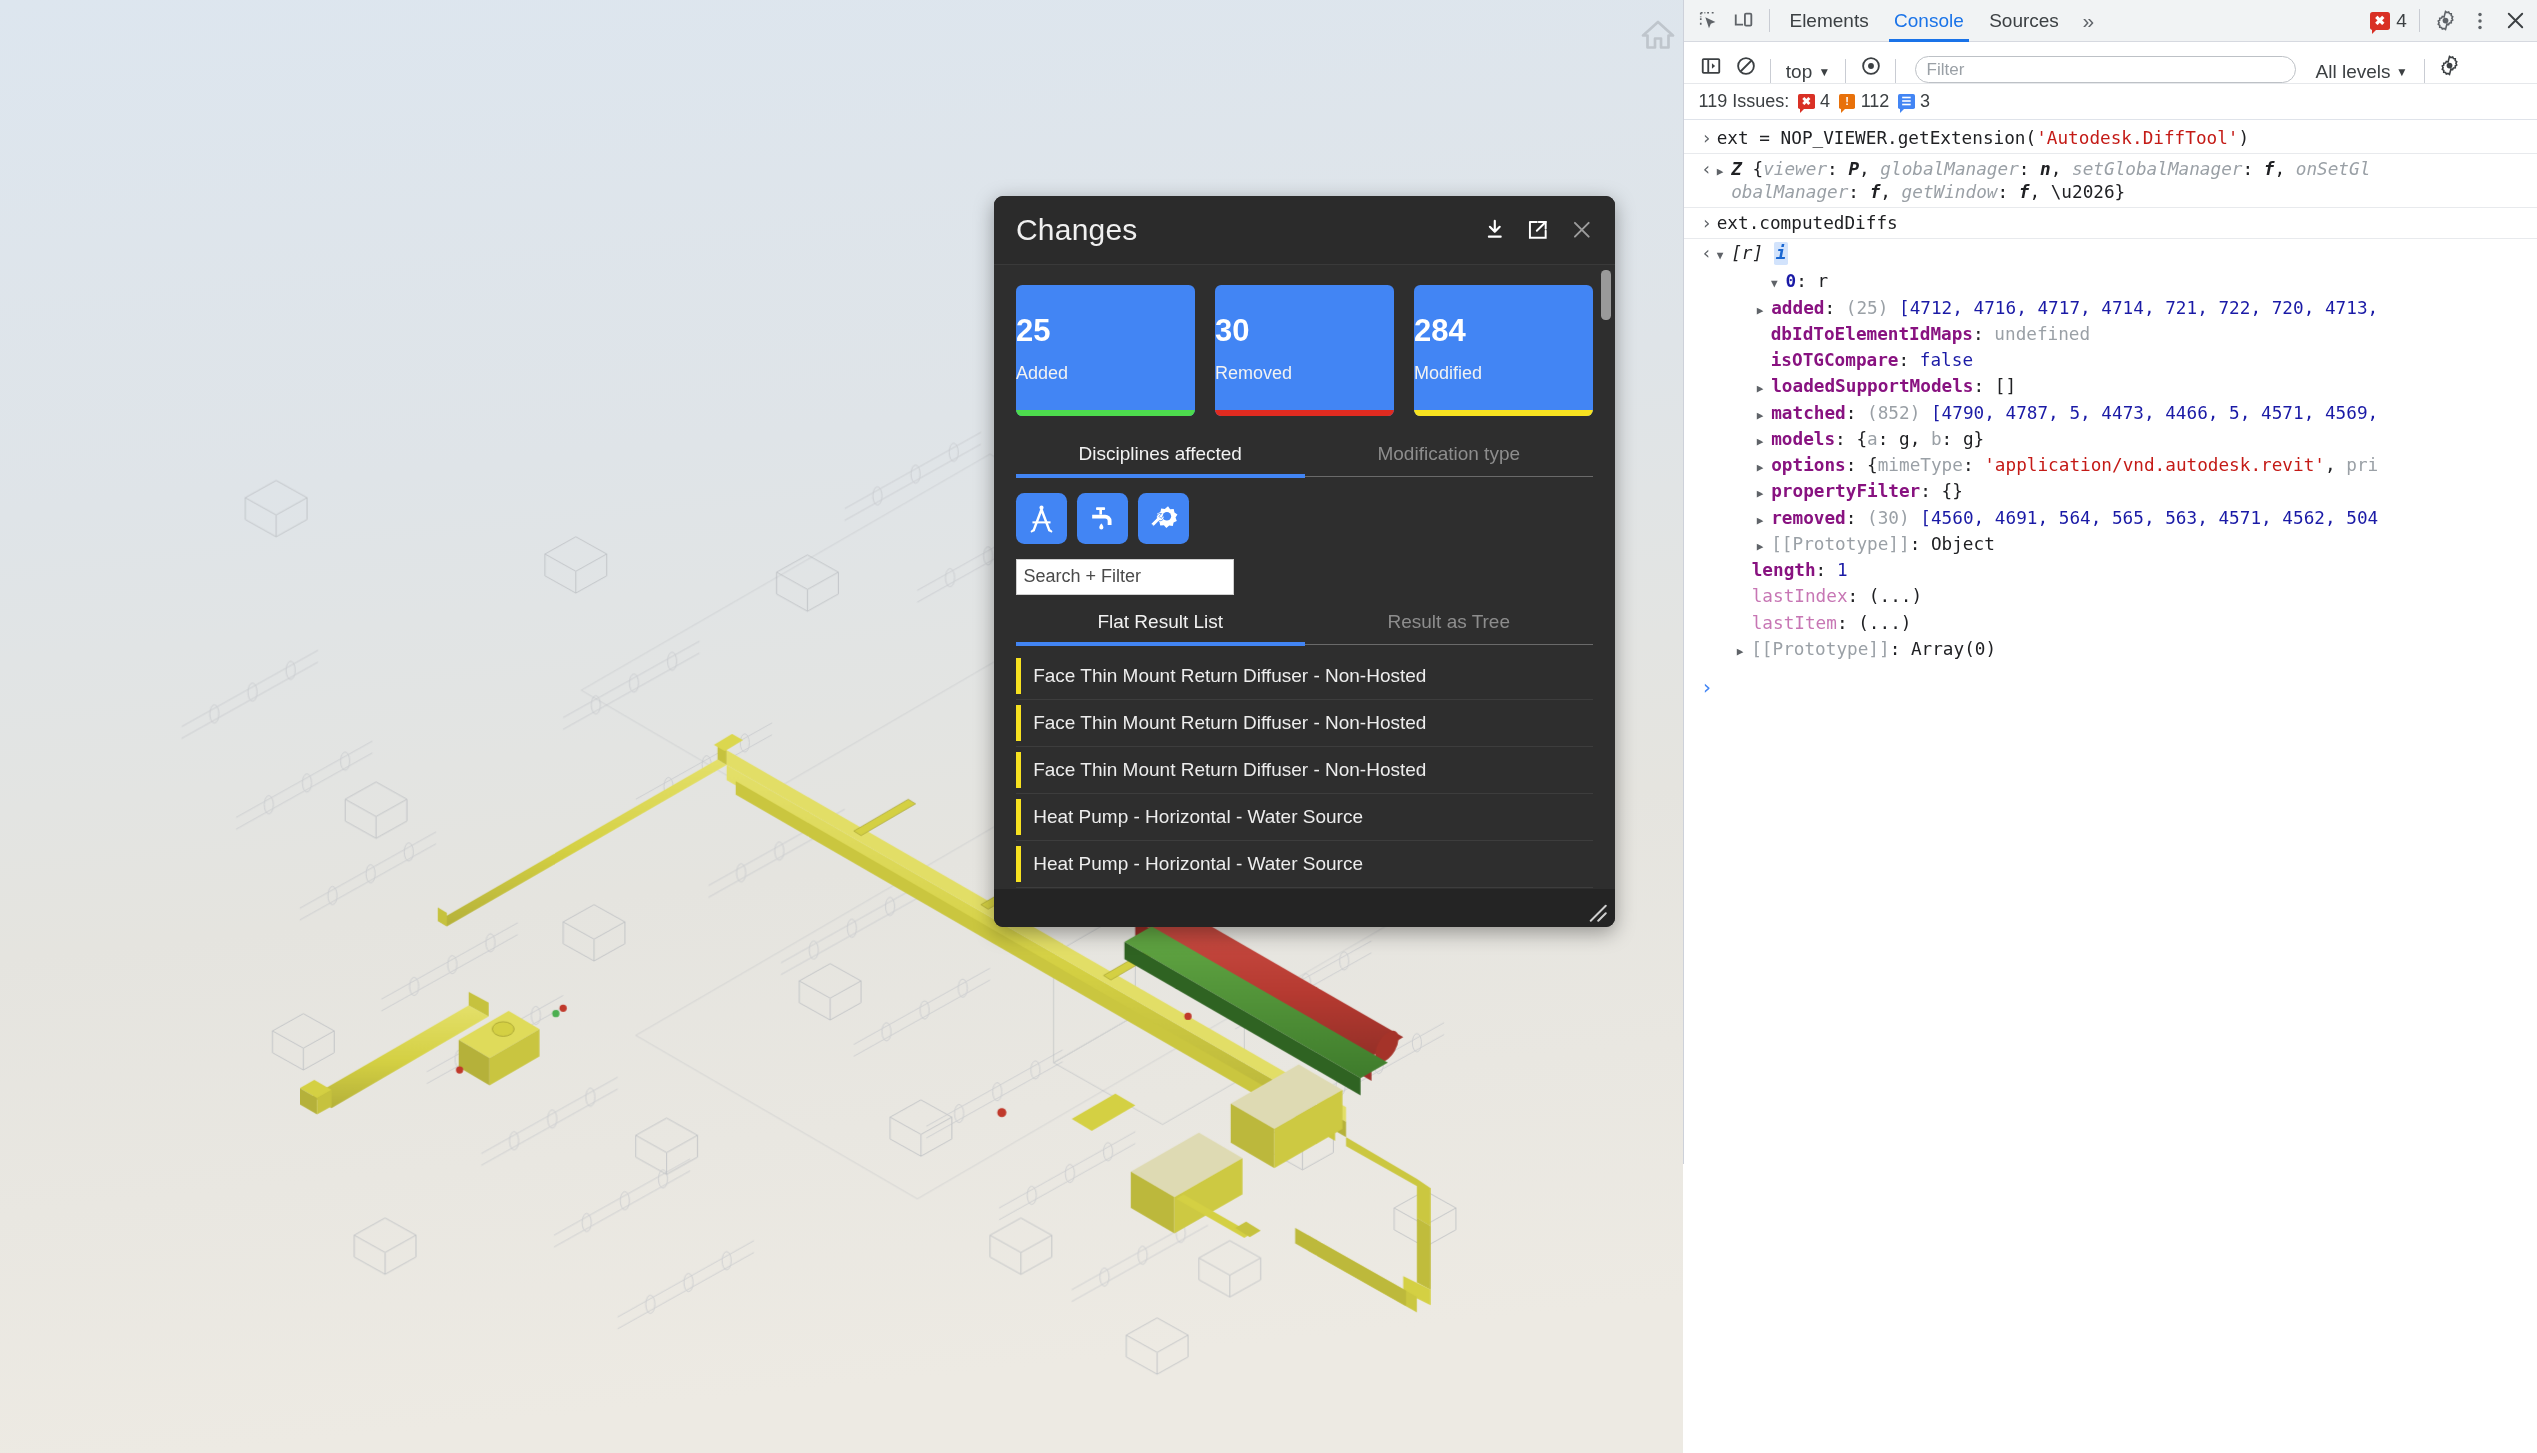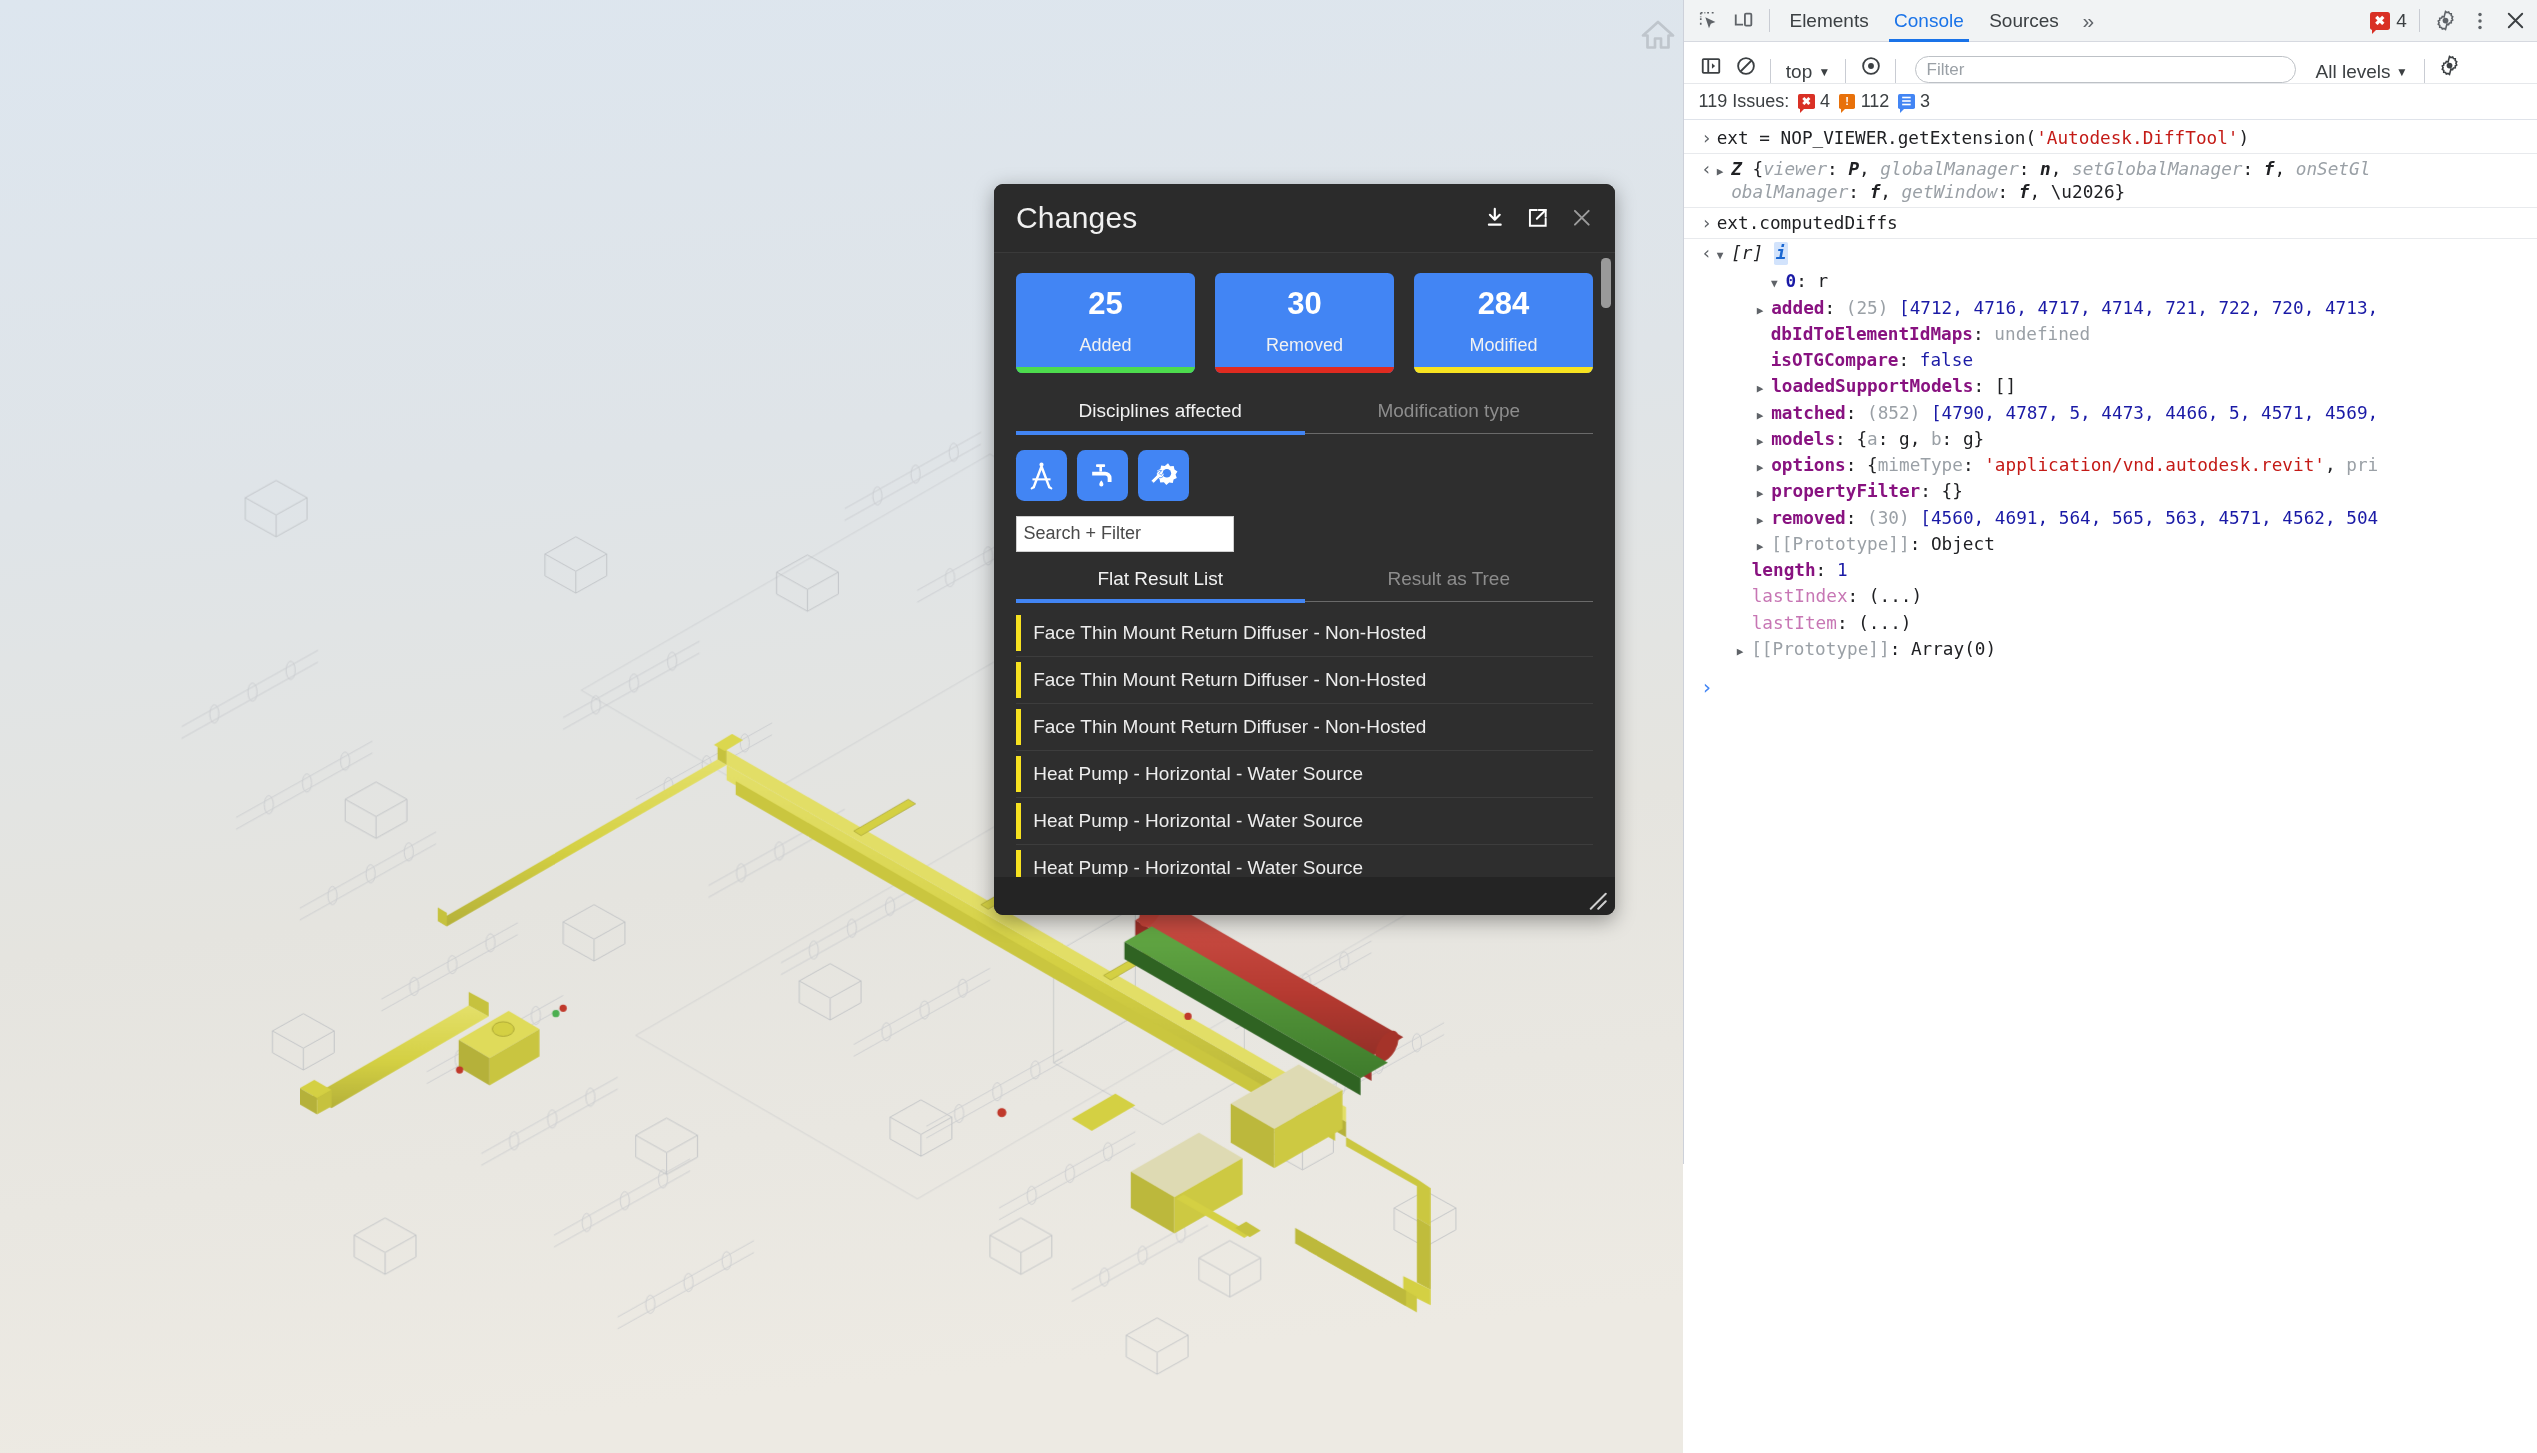--- a/index.html
+++ b/index.html
@@ -21,21 +21,21 @@
   }
   #viewer-canvas { position: absolute; inset: 0; }
   .home-icon-wrap {
     position: absolute; right: 7.3px; top: 16.3px;
     width: 36px; height: 36px; opacity: .45;
   }
 
   
   #changes-panel {
     position: absolute;
-    left: 994px; top: 184px;
+    left: 994px; top: 196px;
     width: 621px; height: 731px;
     background: #2e2e2e;
     border-radius: 9px;
     box-shadow: 0 5.4px 20px rgba(0,0,0,.35);
     display: flex; flex-direction: column;
     overflow: hidden;
     color: #e8e8e8;
   }
   .panel-title-bar {
     height: 69px; flex: 0 0 69px;
@@ -54,26 +54,26 @@
   .panel-body {
     flex: 1; position: relative;
     background: #2e2e2e;
     padding: 20px 22px 0 22px;
     overflow: hidden;
   }
 
   
   .summary-row { display: flex; gap: 20px; }
   .sum-card {
-    flex: 1; height: 100px;
+    flex: 1; height: 131px;
     background: #4285f4;
     border-radius: 6.4px;
     position: relative;
     display: flex; flex-direction: column;
-    align-items: center; justify-content: center;
+    justify-content: center;
     overflow: hidden;
     cursor: pointer;
   }
   .sum-num { font-size: 31px; font-weight: 700; color: #fff; line-height: 1; margin-top: 5.4px; }
   .sum-label { font-size: 18px; color: #f2f2f2; margin-top: 16.3px; margin-bottom: 7.3px; }
   .sum-bar { position: absolute; left: 0; right: 0; bottom: 0; height: 6.4px; }
 
   
   .tabstrip {
     display: flex; margin-top: 23.6px;

